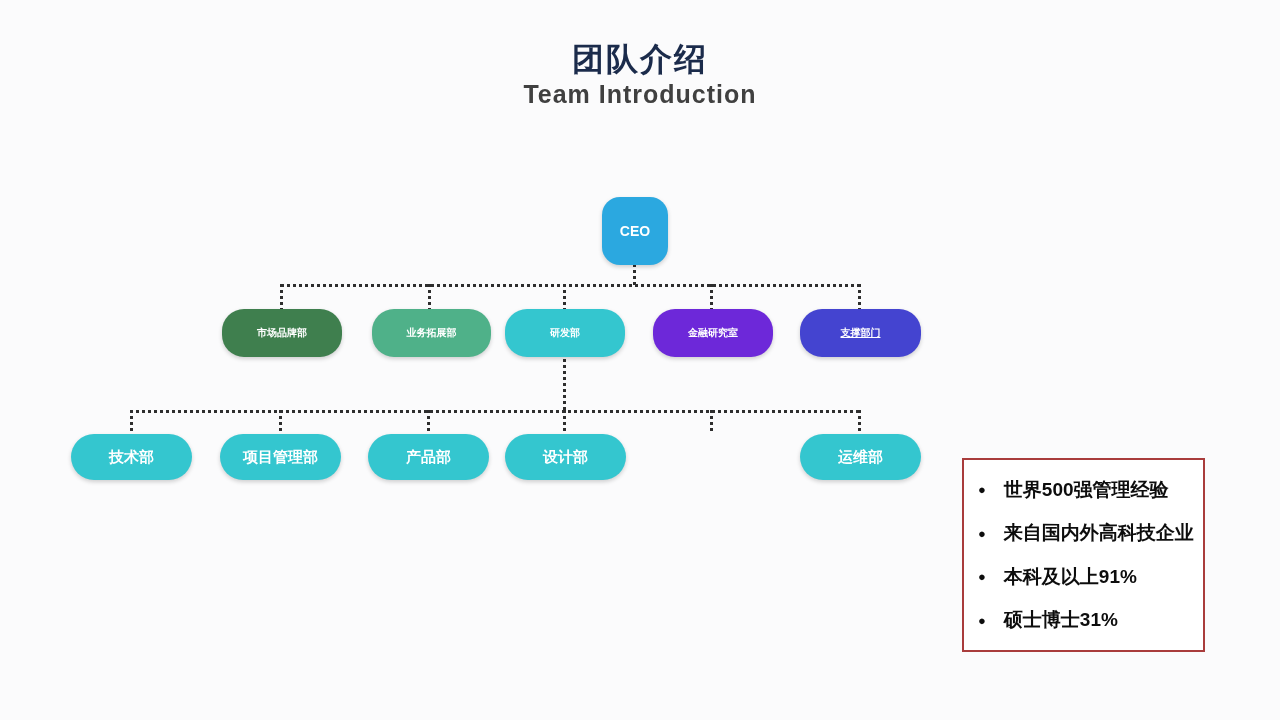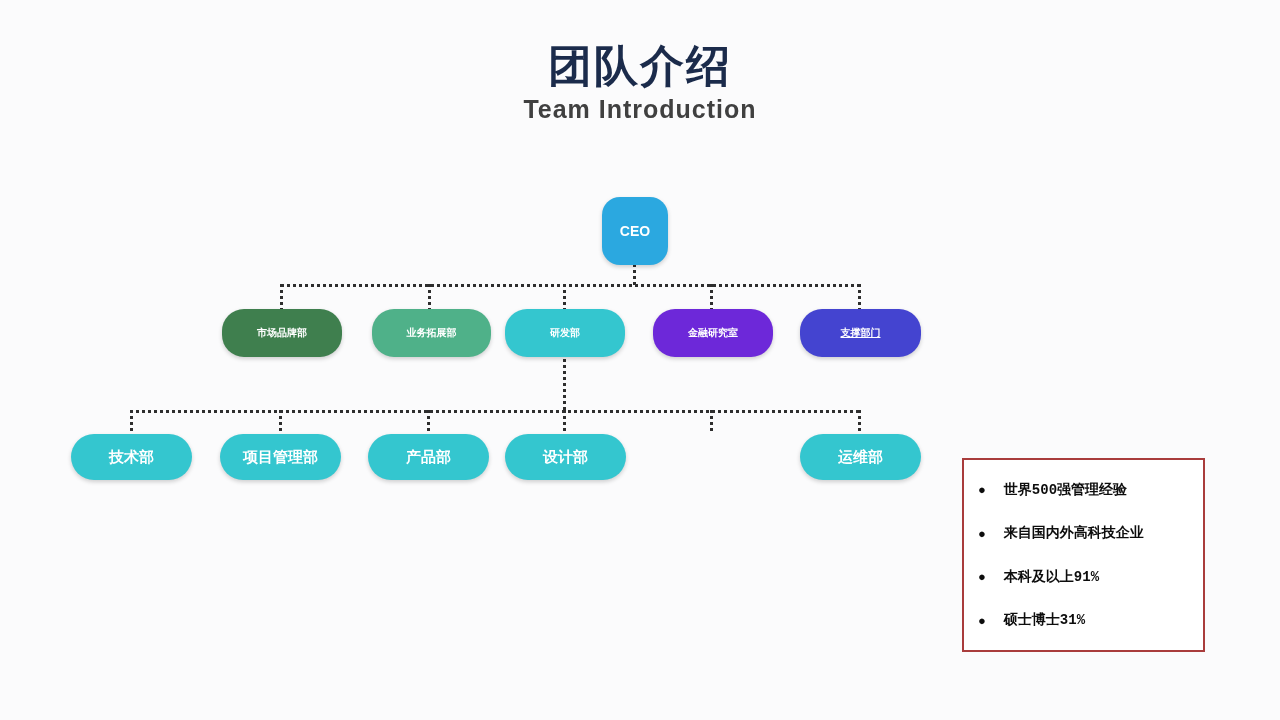--- a/index.html
+++ b/index.html
@@ -5,21 +5,21 @@
   html,body { margin:0; padding:0; }
   body { font-family: "Liberation Sans", sans-serif; background:#e8e8e8; }
   .slide {
     position:relative; width:1280px; height:720px; margin:0 auto;
     background:#fbfbfc; overflow:hidden;
   }
 
   
   .header { position:absolute; left:0; top:40px; width:100%; text-align:center; }
   .header h1 {
-    margin:0; font-size:44px; line-height:1.2; font-weight:bold;
+    margin:0; font-size:32px; line-height:1.2; font-weight:bold;
     color:#1b2b4b; letter-spacing:2px;
   }
   .header .subtitle {
     margin-top:2px; font-size:25px; font-weight:bold; color:#404040; letter-spacing:1px;
   }
 
   
   .node {
     position:absolute; display:flex; align-items:center; justify-content:center;
     color:#ffffff; font-weight:bold; box-sizing:border-box;
@@ -55,21 +55,21 @@
 
   
   .panel {
     position:absolute; left:962px; top:458px; width:243px; height:194px;
     box-sizing:border-box; border:2px solid #a93c3c; background:#ffffff;
     display:flex; flex-direction:column; justify-content:space-around;
     padding:8px 12px;
   }
   .panel .row { display:flex; align-items:center; }
   .panel .dot { font-size:13px; color:#0d0d0d; margin:0 18px 0 2px; line-height:1; }
-  .panel .txt { font-size:14px; font-weight:600; color:#0d0d0d; white-space:nowrap;font-family:Liberation Mono, monospace; }
+  .panel .txt { font-size:19px; font-weight:600; color:#0d0d0d; white-space:nowrap; }
 </style>
 </head>
 <body>
 
 <div class="slide">
 
   <div class="header">
     <h1>团队介绍</h1>
     <div class="subtitle">Team Introduction</div>
   </div>

